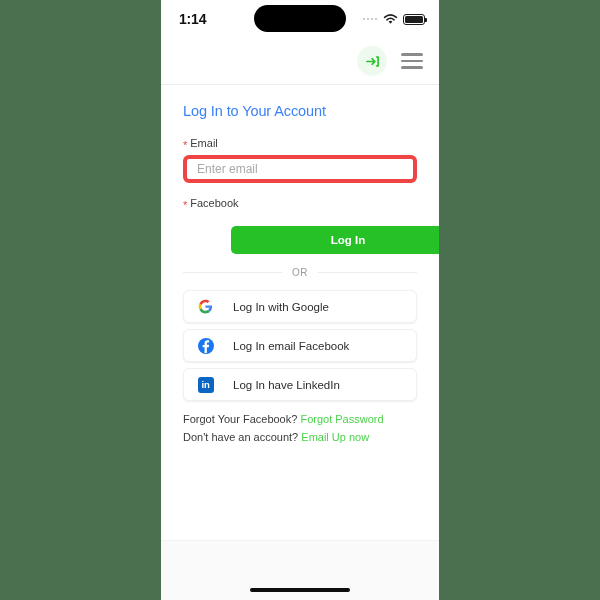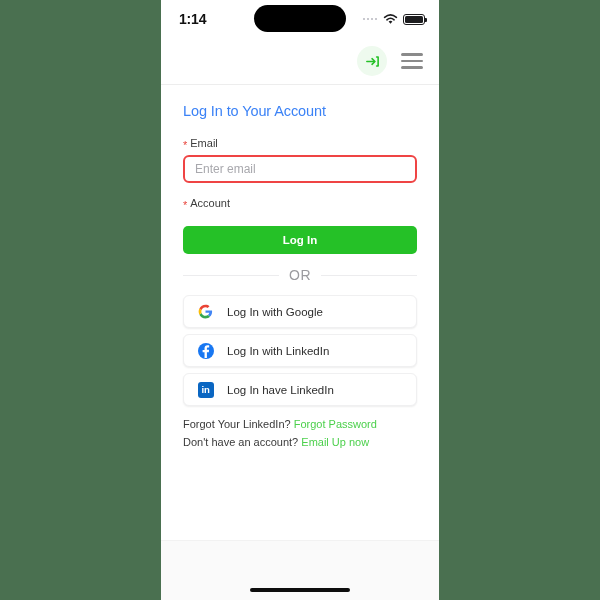--- a/index.html
+++ b/index.html
@@ -176,21 +176,21 @@
     color: #e8453c;
     font-size: 11px;
     line-height: 1;
     position: relative;
     top: 2px;
   }
 
   .text-input {
     width: 100%;
     height: 28px;
-    border: 2px solid #ef4444;
+    border: 4px solid #ef4444;
     border-radius: 6px;
     padding: 0 10px;
     font-size: 12px;
     font-family: "Liberation Sans", sans-serif;
     color: #222222;
     background: #ffffff;
     outline: none;
   }
   .text-input::placeholder { color: #a8a8ad; }
 
@@ -201,49 +201,50 @@
     height: 28px;
     background: #25c127;
     color: #ffffff;
     border: none;
     border-radius: 5px;
     font-size: 11.5px;
     font-weight: bold;
     font-family: "Liberation Sans", sans-serif;
     cursor: pointer;
     margin-top: 3px;
+    margin-left: 48px;
   }
 
   .or-divider {
     display: flex;
     align-items: center;
     gap: 10px;
     margin: 13px 0 12px 0;
   }
   .or-divider .line {
     flex: 1;
     height: 1px;
     background: #ececee;
   }
   .or-divider .or-text {
-    font-size: 14px;
+    font-size: 10px;
     color: #9b9b9f;
     letter-spacing: 0.4px;
   }
 
   .social-btn {
     width: 100%;
     height: 33px;
     background: #ffffff;
     border: 1px solid #f0f0f1;
     border-radius: 6px;
     box-shadow: 0 1px 2px rgba(0,0,0,0.07);
     display: flex;
     align-items: center;
-    gap: 13px;
+    gap: 19px;
     padding: 0 13px;
     margin-bottom: 6px;
     cursor: pointer;
   }
   .social-btn .s-label {
     font-size: 11.5px;
     color: #2d2d2d;
   }
   .social-ico {
     width: 17px;
@@ -356,21 +357,21 @@
         <span class="req-star">*</span>
         <span>Email</span>
       </div>
       <input class="text-input" type="text" placeholder="Enter email" style="">
     </div>
 
     
     <div class="field-group">
       <div class="field-label">
         <span class="req-star">*</span>
-        <span>Account</span>
+        <span>Facebook</span>
       </div>
     </div>
 
     <button class="primary-btn">Log In</button>
 
     
     <div class="or-divider">
       <div class="line"></div>
       <div class="or-text">OR</div>
       <div class="line"></div>
@@ -393,35 +394,35 @@
 
     
     <div class="social-btn">
       <span class="social-ico">
         <span class="fb-circle">
           <svg width="9" height="14" viewBox="0 0 10 16">
             <path fill="#ffffff" d="M6.6 16V9.3h2.2l.3-2.6H6.6V5.1c0-.7.2-1.2 1.3-1.2h1.3V1.5C8.9 1.5 8.1 1.4 7.2 1.4c-2 0-3.3 1.2-3.3 3.4v2H1.7v2.6h2.2V16z"></path>
           </svg>
         </span>
       </span>
-      <span class="s-label">Log In with LinkedIn</span>
+      <span class="s-label">Log In email Facebook</span>
     </div>
 
     
     <div class="social-btn">
       <span class="social-ico">
         <span class="li-square">in</span>
       </span>
       <span class="s-label">Log In have LinkedIn</span>
     </div>
 
     
     <div class="footer-links">
       <div class="footer-row">
-        <span>Forgot Your LinkedIn?</span>
+        <span>Forgot Your Facebook?</span>
         <span class="link">Forgot Password</span>
       </div>
       <div class="footer-row">
         <span>Don't have an account?</span>
         <span class="link">Email Up now</span>
       </div>
     </div>
 
   </div>
 

